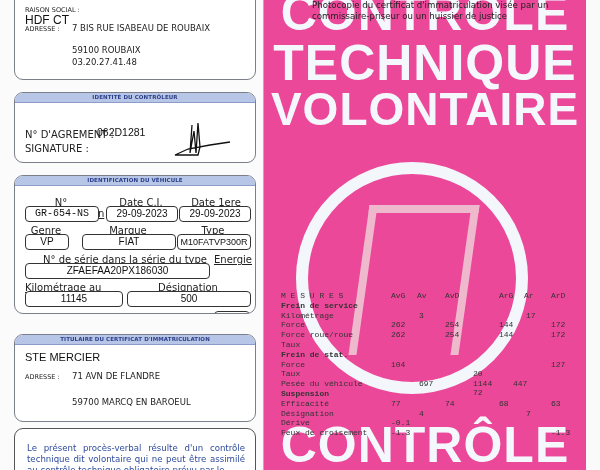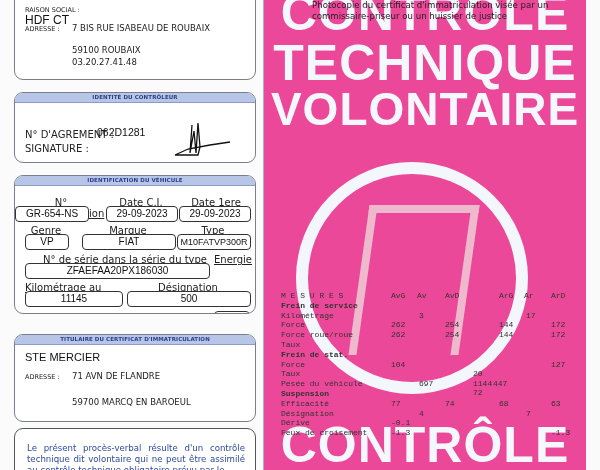--- a/index.html
+++ b/index.html
@@ -45,21 +45,21 @@
     <div class="small-lbl" style="left:10px; top:50px;">SIGNATURE :</div>
     <svg style="position:absolute; left:155px; top:24px;" width="65" height="42" viewBox="0 0 65 42">
       <path d="M22 8 L20 36 L24 14 L26 36 L28 6 L30 30 L28 38 L5 38 L18 32 L40 28 L60 25" fill="none" stroke="#111" stroke-width="1.3"></path>
     </svg>
   </div>
 
   <div class="box" style="top:175px; height:137px;">
     <div class="box-head">IDENTIFICATION DU VÉHICULE</div>
 
     <div class="field-lbl" style="left:10px; top:21px; width:72px;">N° Immatriculation</div>
-    <div class="field" style="left:0; top:30px; width:72px;">GR-654-NS</div>
+    <div class="field" style="left:10px; top:30px; width:72px;font-family:Liberation Mono, monospace;">GR-654-NS</div>
     <div class="field-lbl" style="left:91px; top:21px; width:70px;">Date C.I.</div>
     <div class="field" style="left:91px; top:30px; width:70px;">29-09-2023</div>
     <div class="field-lbl" style="left:163px; top:21px; width:76px;">Date 1ere circulation</div>
     <div class="field" style="left:164px; top:30px; width:70px;">29-09-2023</div>
 
     <div class="field-lbl" style="left:10px; top:49px; width:42px;">Genre</div>
     <div class="field" style="left:10px; top:58px; width:42px;">VP</div>
     <div class="field-lbl" style="left:67px; top:49px; width:92px;">Marque</div>
     <div class="field" style="left:67px; top:58px; width:92px;">FIAT</div>
     <div class="field-lbl" style="left:162px; top:49px; width:72px;">Type</div>
@@ -114,21 +114,21 @@
     </div>
     <div id="mrows">
         <div class="mrow mbold"><span style="left: 0px;">Frein de service</span><span style="left: 110px;"></span><span style="left: 138px;"></span><span style="left: 164px;"></span><span style="left: 192px;"></span><span style="left: 218px;"></span><span style="left: 245px;"></span><span style="left: 270px;"></span></div>
         <div class="mrow"><span style="left: 0px;">Kilométrage</span><span style="left: 110px;"></span><span style="left: 138px;">3</span><span style="left: 164px;"></span><span style="left: 192px;"></span><span style="left: 218px;"></span><span style="left: 245px;">17</span><span style="left: 270px;"></span></div>
         <div class="mrow"><span style="left: 0px;">Force</span><span style="left: 110px;">262</span><span style="left: 138px;"></span><span style="left: 164px;">254</span><span style="left: 192px;"></span><span style="left: 218px;">144</span><span style="left: 245px;"></span><span style="left: 270px;">172</span></div>
         <div class="mrow"><span style="left: 0px;">Force roue/roue</span><span style="left: 110px;">262</span><span style="left: 138px;"></span><span style="left: 164px;">254</span><span style="left: 192px;"></span><span style="left: 218px;">144</span><span style="left: 245px;"></span><span style="left: 270px;">172</span></div>
         <div class="mrow"><span style="left: 0px;">Taux</span><span style="left: 110px;"></span><span style="left: 138px;"></span><span style="left: 164px;"></span><span style="left: 192px; margin-top: 48px;">72</span><span style="left: 218px;"></span><span style="left: 245px;"></span><span style="left: 270px;"></span></div>
         <div class="mrow mbold"><span style="left: 0px;">Frein de stat.</span><span style="left: 110px;"></span><span style="left: 138px;"></span><span style="left: 164px;"></span><span style="left: 192px;"></span><span style="left: 218px;"></span><span style="left: 245px;"></span><span style="left: 270px;"></span></div>
         <div class="mrow"><span style="left: 0px;">Force</span><span style="left: 110px;">104</span><span style="left: 138px;"></span><span style="left: 164px;"></span><span style="left: 192px;"></span><span style="left: 218px;"></span><span style="left: 245px;"></span><span style="left: 270px;">127</span></div>
         <div class="mrow"><span style="left: 0px;">Taux</span><span style="left: 110px;"></span><span style="left: 138px;"></span><span style="left: 164px;"></span><span style="left: 192px;">20</span><span style="left: 218px;"></span><span style="left: 245px;"></span><span style="left: 270px;"></span></div>
-        <div class="mrow"><span style="left: 0px;">Pesée du véhicule</span><span style="left: 110px;"></span><span style="left: 138px;">697</span><span style="left: 164px;"></span><span style="left: 192px;">1144</span><span style="left: 212px;">447</span><span style="left: 245px;"></span><span style="left: 270px;"></span></div>
+        <div class="mrow"><span style="left: 0px;">Pesée du véhicule</span><span style="left: 110px;"></span><span style="left: 138px;">697</span><span style="left: 164px;"></span><span style="left: 192px;">1144</span><span style="left: 232px;">447</span><span style="left: 245px;"></span><span style="left: 270px;"></span></div>
         <div class="mrow mbold"><span style="left: 0px;">Suspension</span><span style="left: 110px;"></span><span style="left: 138px;"></span><span style="left: 164px;"></span><span style="left: 192px;"></span><span style="left: 218px;"></span><span style="left: 245px;"></span><span style="left: 270px;"></span></div>
         <div class="mrow"><span style="left: 0px;">Efficacité</span><span style="left: 110px;">77</span><span style="left: 138px;"></span><span style="left: 164px;">74</span><span style="left: 192px;"></span><span style="left: 218px;">68</span><span style="left: 245px;"></span><span style="left: 270px;">63</span></div>
         <div class="mrow"><span style="left: 0px;">Désignation</span><span style="left: 110px;"></span><span style="left: 138px;">4</span><span style="left: 164px;"></span><span style="left: 192px;"></span><span style="left: 218px;"></span><span style="left: 245px;">7</span><span style="left: 270px;"></span></div>
         <div class="mrow"><span style="left: 0px;">Dérive</span><span style="left: 110px;">-0.1</span><span style="left: 138px;"></span><span style="left: 164px;"></span><span style="left: 192px;"></span><span style="left: 218px;"></span><span style="left: 245px;"></span><span style="left: 270px;"></span></div>
         <div class="mrow"><span style="left: 0px;">Feux de croisement</span><span style="left: 110px;">-1.3</span><span style="left: 138px;"></span><span style="left: 164px;"></span><span style="left: 192px;"></span><span style="left: 218px;"></span><span style="left: 245px;"></span><span style="left: 270px;">-1.3</span></div>
       </div>
   </div>
 </div>
 
 <div class="right-edge"></div>

